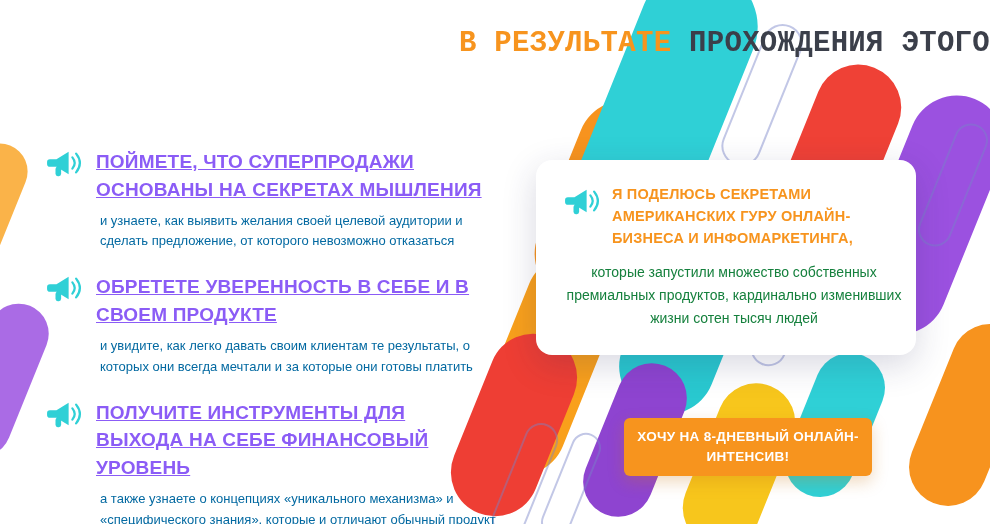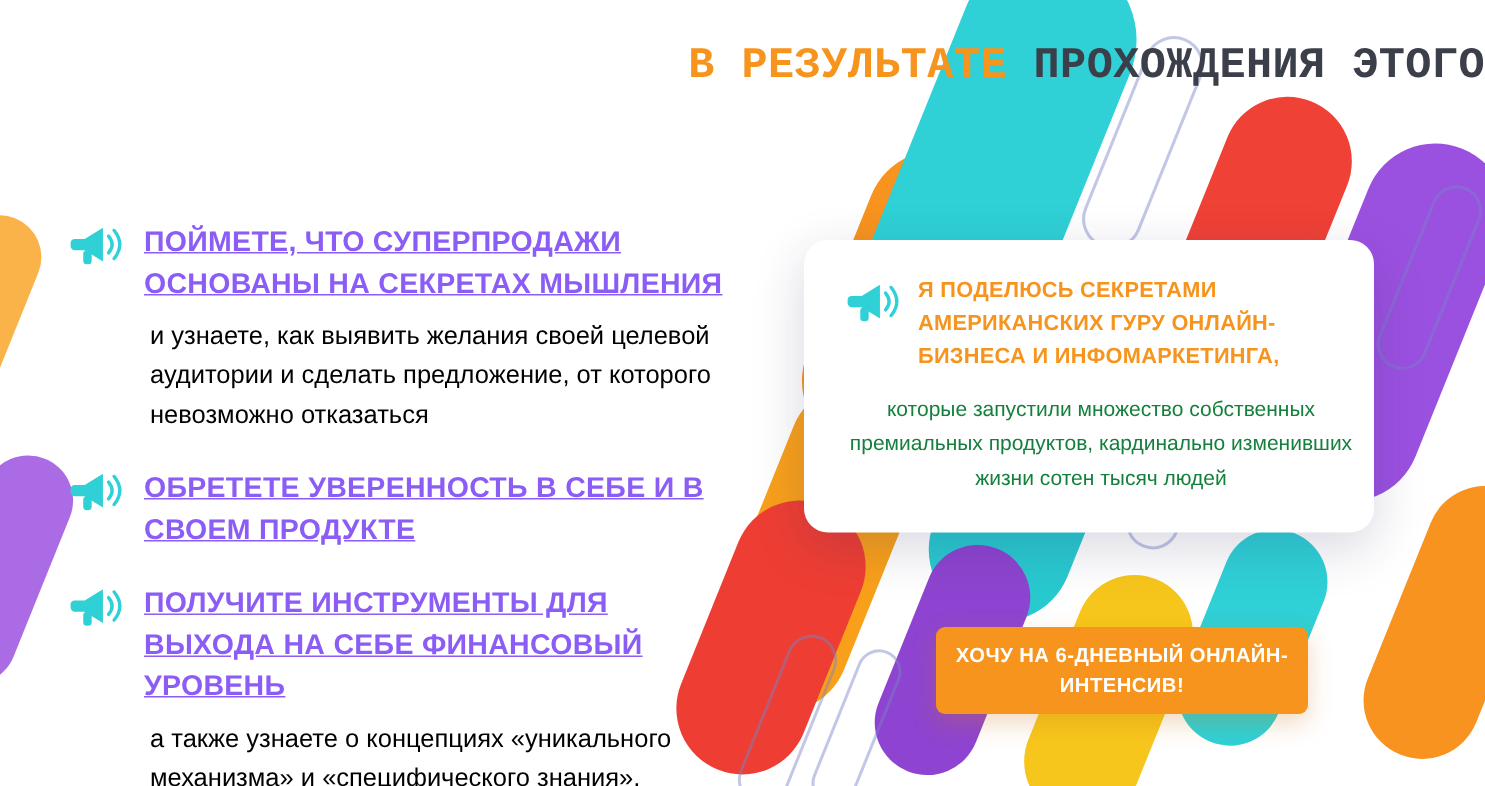--- a/index.html
+++ b/index.html
@@ -154,22 +154,22 @@
   .bullet-title {
     font-size: 19px;
     font-weight: bold;
     color: #8b5cf6;
     line-height: 1.45;
     letter-spacing: .2px;
     margin: 0 0 8px 0;
     text-decoration: underline;
   }
   .bullet-body {
-    font-size: 17px;
-    color: #000000;
+    font-size: 13px;
+    color: #0369a1;
     line-height: 1.55;
     margin: 0;
     padding-left: 4px;
   }
 
   
   .card {
     position: absolute;
     left: 536px; top: 160px;
     width: 380px;
@@ -269,20 +269,21 @@
     <div class="bullet-item">
       <span class="bullet-icon">
         <svg viewBox="0 0 40 32" width="38" height="30" xmlns="http://www.w3.org/2000/svg">
           <path d="M6 12 h7 l13 -8 v24 l-13 -8 h-7 a3 3 0 0 1 -3 -3 v-2 a3 3 0 0 1 3 -3 z" fill="#2fd0d6"></path>
           <rect x="12" y="20" width="6" height="10" rx="2.5" fill="#2fd0d6"></rect>
           <path d="M30 10 q5 6 0 12" stroke="#2fd0d6" stroke-width="2.4" fill="none" stroke-linecap="round"></path>
           <path d="M34 6 q8 10 0 20" stroke="#2fd0d6" stroke-width="2.4" fill="none" stroke-linecap="round"></path>
         </svg>
       </span>
       <p class="bullet-title">ОБРЕТЕТЕ УВЕРЕННОСТЬ В СЕБЕ И В СВОЕМ ПРОДУКТЕ</p>
+      <p class="bullet-body">и увидите, как легко давать своим клиентам те результаты, о которых они всегда мечтали и за которые они готовы платить</p>
     </div>
 
     <div class="bullet-item">
       <span class="bullet-icon">
         <svg viewBox="0 0 40 32" width="38" height="30" xmlns="http://www.w3.org/2000/svg">
           <path d="M6 12 h7 l13 -8 v24 l-13 -8 h-7 a3 3 0 0 1 -3 -3 v-2 a3 3 0 0 1 3 -3 z" fill="#2fd0d6"></path>
           <rect x="12" y="20" width="6" height="10" rx="2.5" fill="#2fd0d6"></rect>
           <path d="M30 10 q5 6 0 12" stroke="#2fd0d6" stroke-width="2.4" fill="none" stroke-linecap="round"></path>
           <path d="M34 6 q8 10 0 20" stroke="#2fd0d6" stroke-width="2.4" fill="none" stroke-linecap="round"></path>
         </svg>
@@ -301,15 +302,15 @@
           <rect x="12" y="20" width="6" height="10" rx="2.5" fill="#2fd0d6"></rect>
           <path d="M30 10 q5 6 0 12" stroke="#2fd0d6" stroke-width="2.4" fill="none" stroke-linecap="round"></path>
           <path d="M34 6 q8 10 0 20" stroke="#2fd0d6" stroke-width="2.4" fill="none" stroke-linecap="round"></path>
         </svg>
       </span>
       <div class="card-title">Я ПОДЕЛЮСЬ СЕКРЕТАМИ АМЕРИКАНСКИХ ГУРУ ОНЛАЙН-БИЗНЕСА И ИНФОМАРКЕТИНГА,</div>
     </div>
     <div class="card-body">которые запустили множество собственных премиальных продуктов, кардинально изменивших жизни сотен тысяч людей</div>
   </div>
 
-  <button class="cta">ХОЧУ НА 6-ДНЕВНЫЙ ОНЛАЙН-ИНТЕНСИВ!</button>
+  <button class="cta">ХОЧУ НА 8-ДНЕВНЫЙ ОНЛАЙН-ИНТЕНСИВ!</button>
 
 </div>
 
 </body></html>

